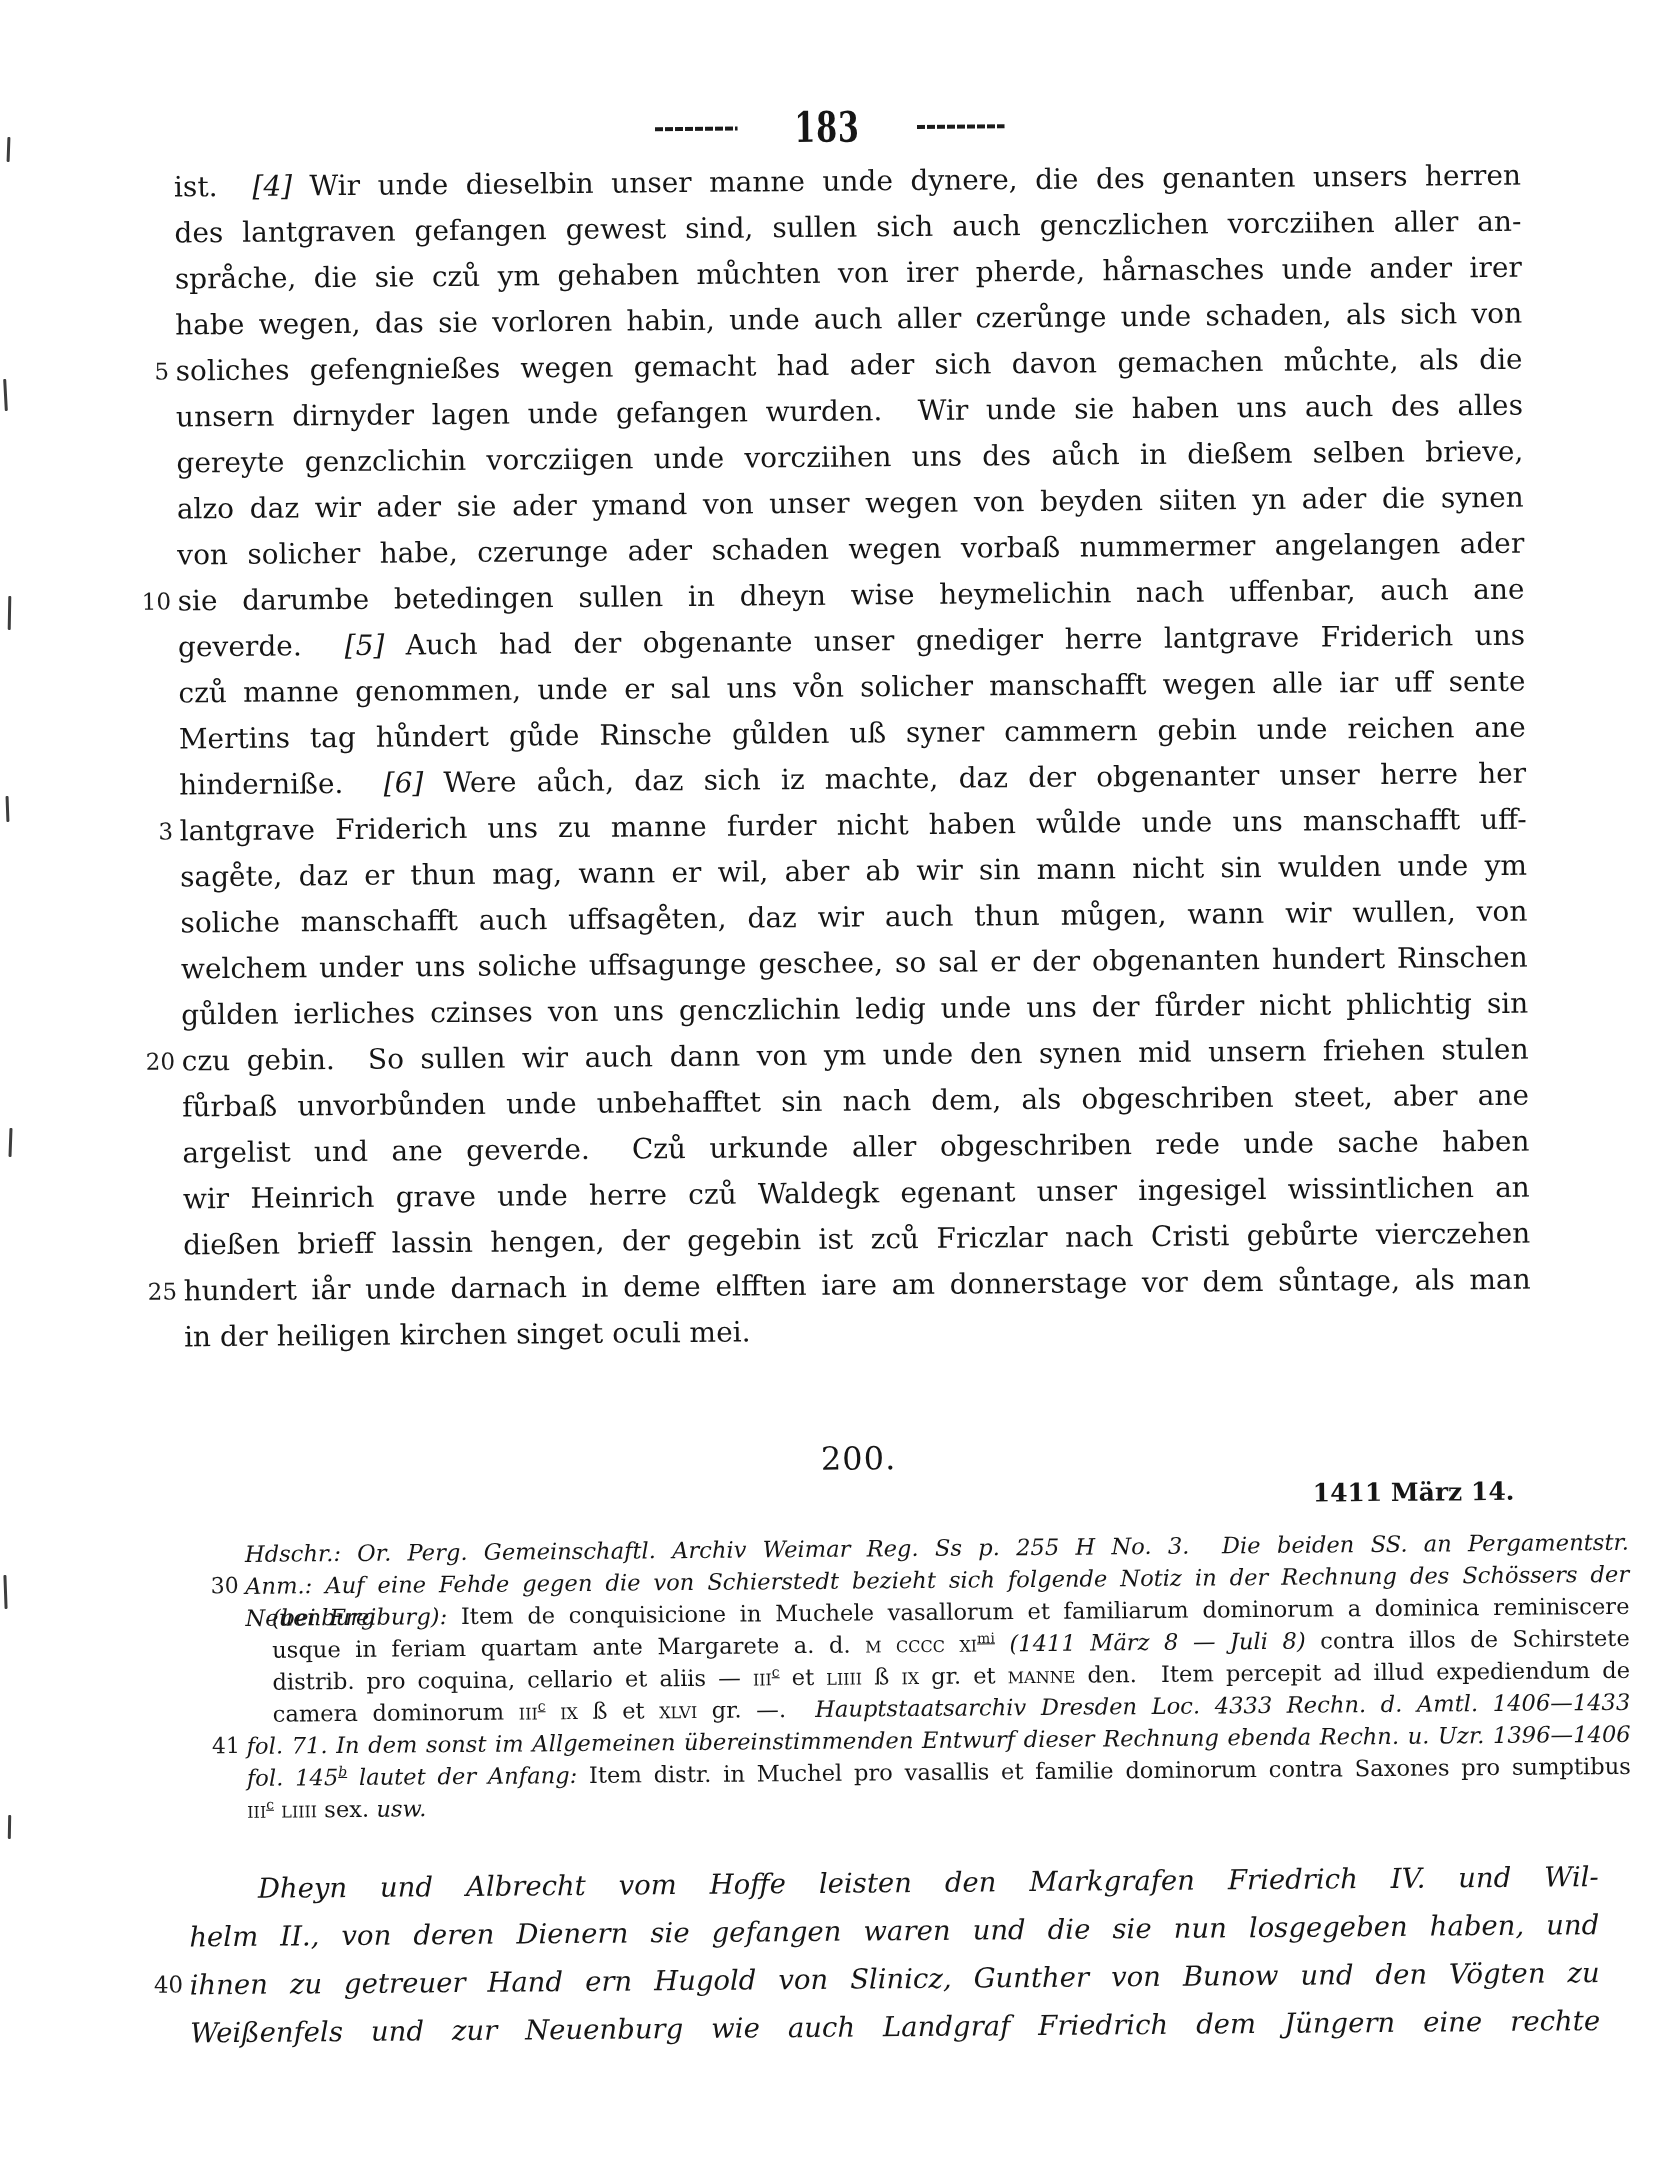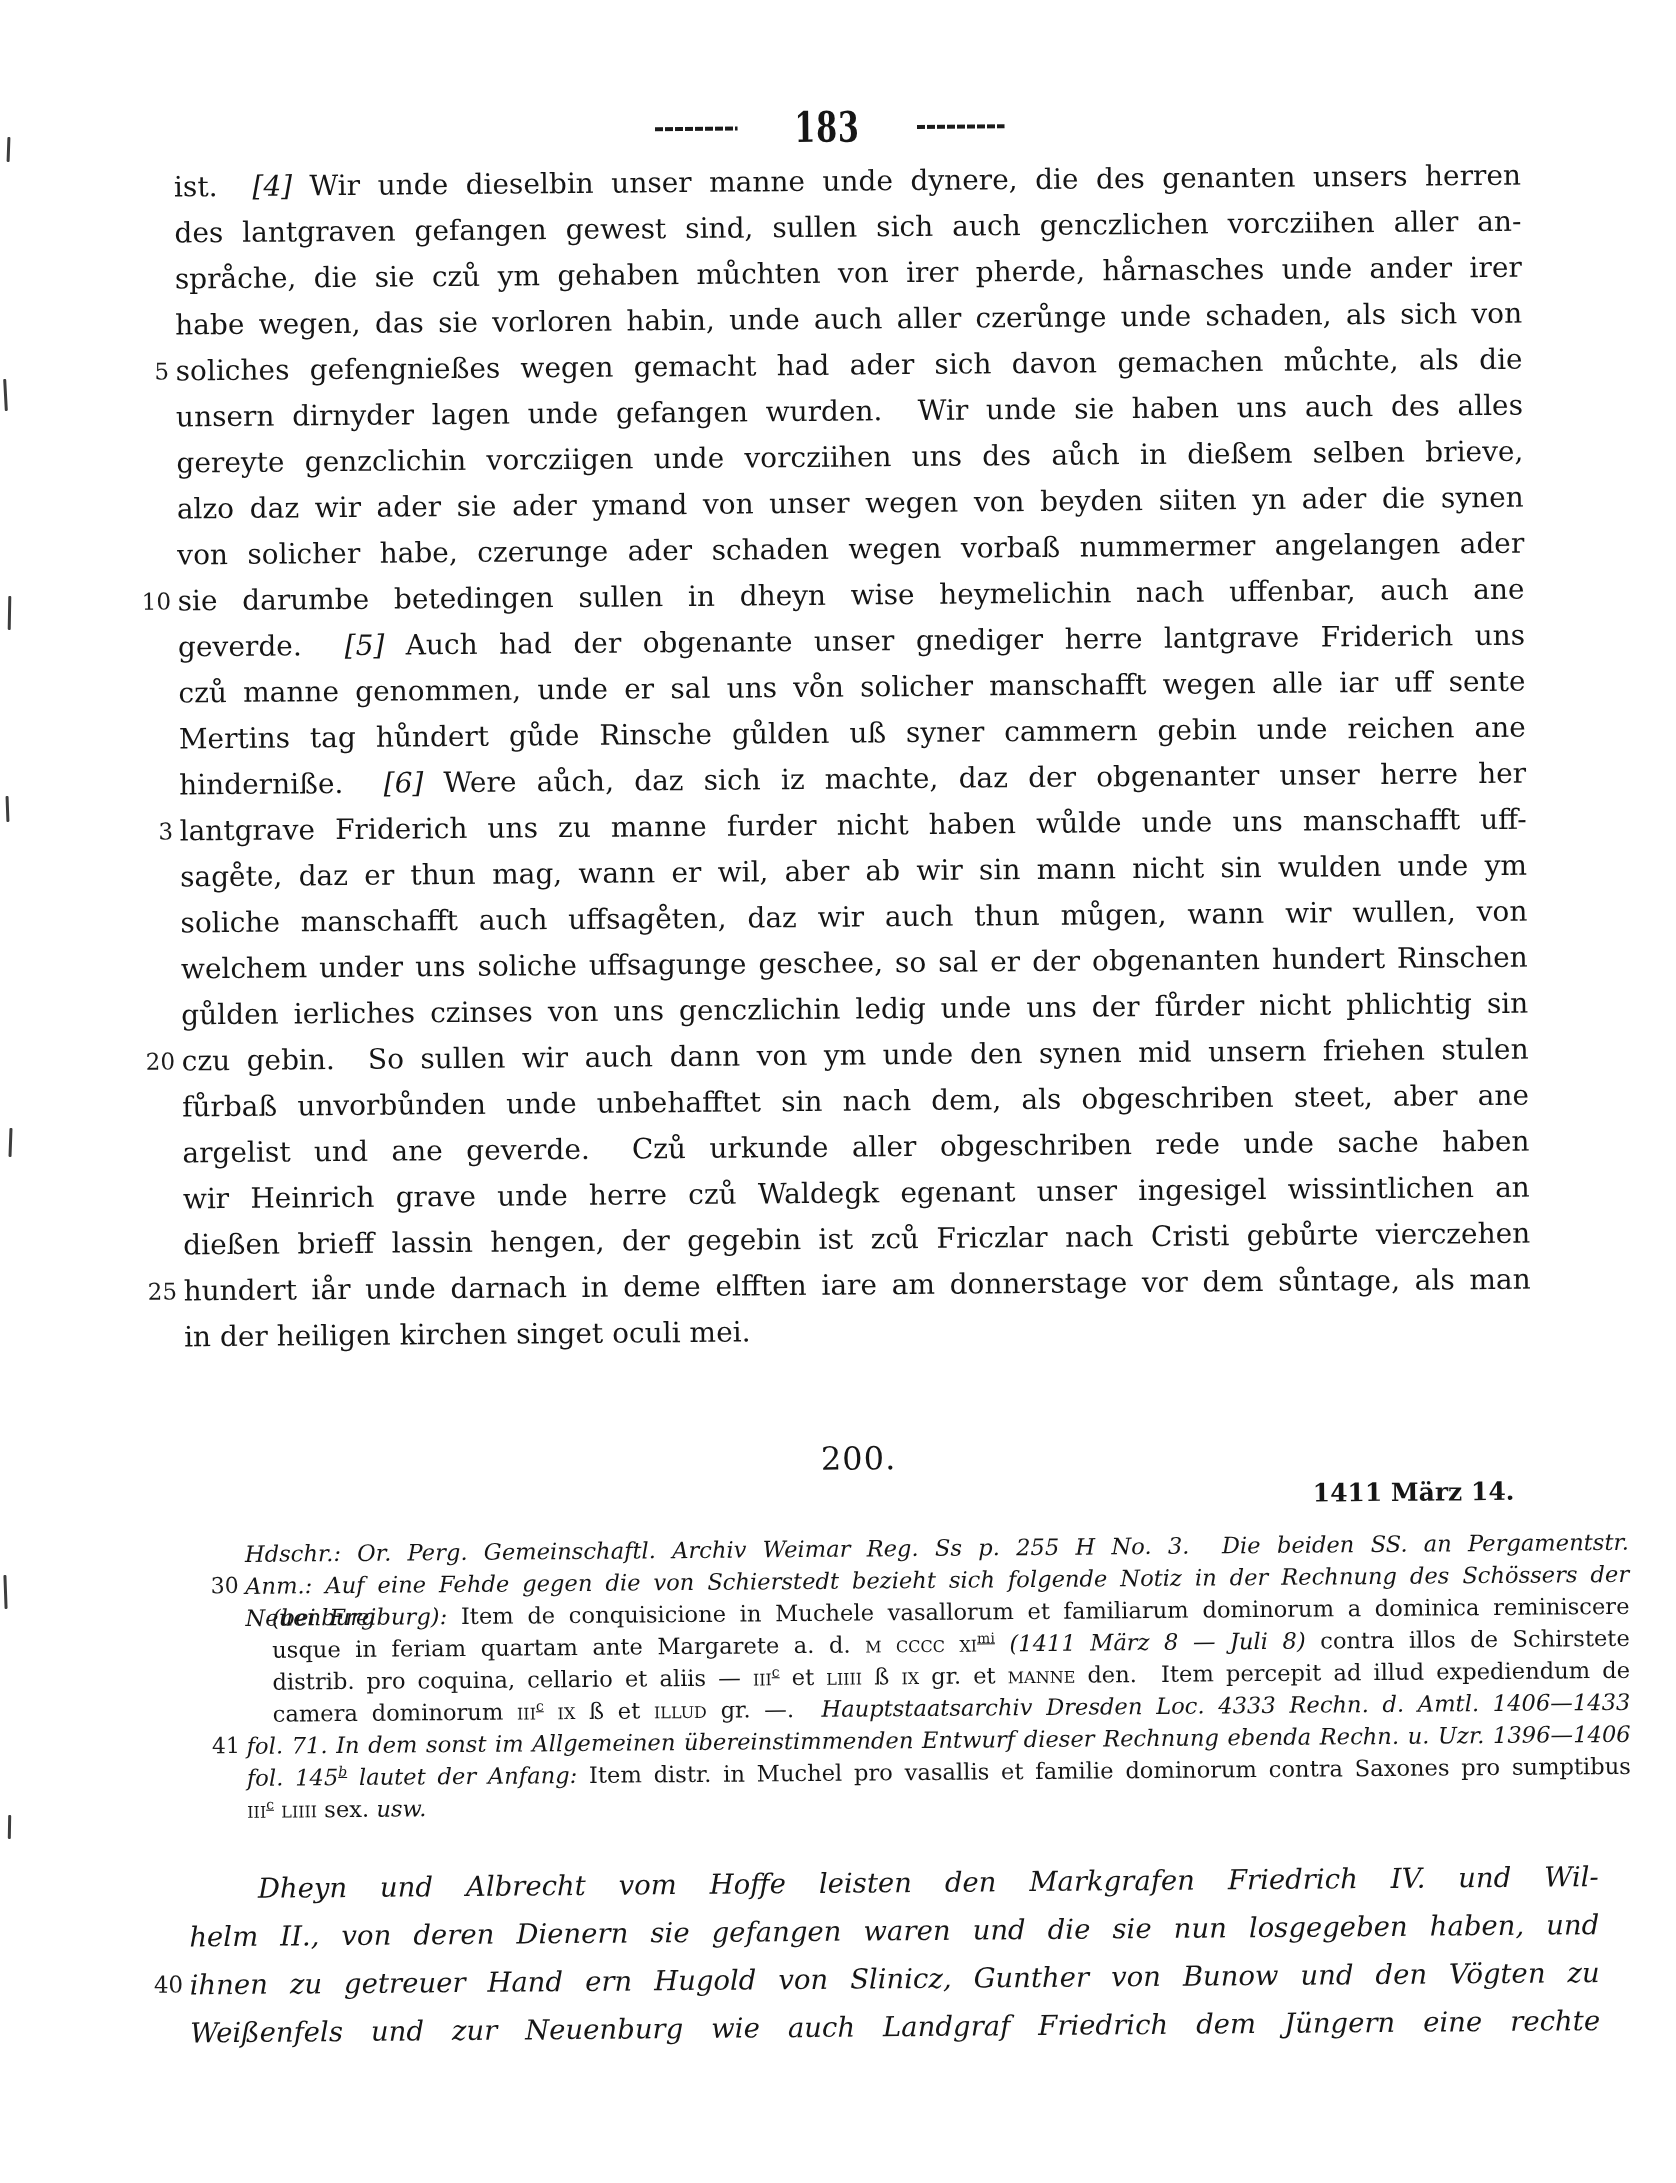--- a/index.html
+++ b/index.html
@@ -169,21 +169,21 @@
       <div class="row">
         <span class="txt ind"><span class="s-i">(bei Freiburg): </span><span>Item de conquisicione in Muchele vasallorum et familiarum dominorum a dominica reminiscere</span></span>
       </div>
       <div class="row">
         <span class="txt ind"><span>usque in feriam quartam ante Margarete a. d. </span><span class="s-sc">m cccc xi</span><span class="s-sup">mi</span><span> </span><span class="s-i">(1411 März 8 — Juli 8)</span><span> contra illos de Schirstete</span></span>
       </div>
       <div class="row">
         <span class="txt ind"><span>distrib. pro coquina, cellario et aliis — </span><span class="s-sc">iii</span><span class="s-sup">c</span><span> et </span><span class="s-sc">liiii</span><span> ß </span><span class="s-sc">ix</span><span> gr. et </span><span class="s-sc">manne</span><span> den.&nbsp; Item percepit ad illud expediendum de</span></span>
       </div>
       <div class="row">
-        <span class="txt ind"><span>camera dominorum </span><span class="s-sc">iii</span><span class="s-sup">c</span><span> </span><span class="s-sc">ix</span><span> ß et </span><span class="s-sc">illud</span><span> gr. —.&nbsp; </span><span class="s-i">Hauptstaatsarchiv Dresden Loc. 4333 Rechn. d. Amtl. 1406—1433</span></span>
+        <span class="txt ind"><span>camera dominorum </span><span class="s-sc">iii</span><span class="s-sup">c</span><span> </span><span class="s-sc">ix</span><span> ß et </span><span class="s-sc">xlvi</span><span> gr. —.&nbsp; </span><span class="s-i">Hauptstaatsarchiv Dresden Loc. 4333 Rechn. d. Amtl. 1406—1433</span></span>
       </div>
       <div class="row">
         <span class="lineno">41</span>
         <span class="txt"><span class="s-i">fol. 71. In dem sonst im Allgemeinen übereinstimmenden Entwurf dieser Rechnung ebenda Rechn. u. Uzr. 1396—1406</span></span>
       </div>
       <div class="row">
         <span class="txt"><span class="s-i">fol. 145</span><span class="s-sup s-i">b</span><span class="s-i"> lautet der Anfang: </span><span>Item distr. in Muchel pro vasallis et familie dominorum contra Saxones pro sumptibus</span></span>
       </div>
       <div class="row">
         <span class="txt nojust"><span class="s-sc">iii</span><span class="s-sup">c</span><span> </span><span class="s-sc">liiii</span><span> sex. </span><span class="s-i">usw.</span></span>

